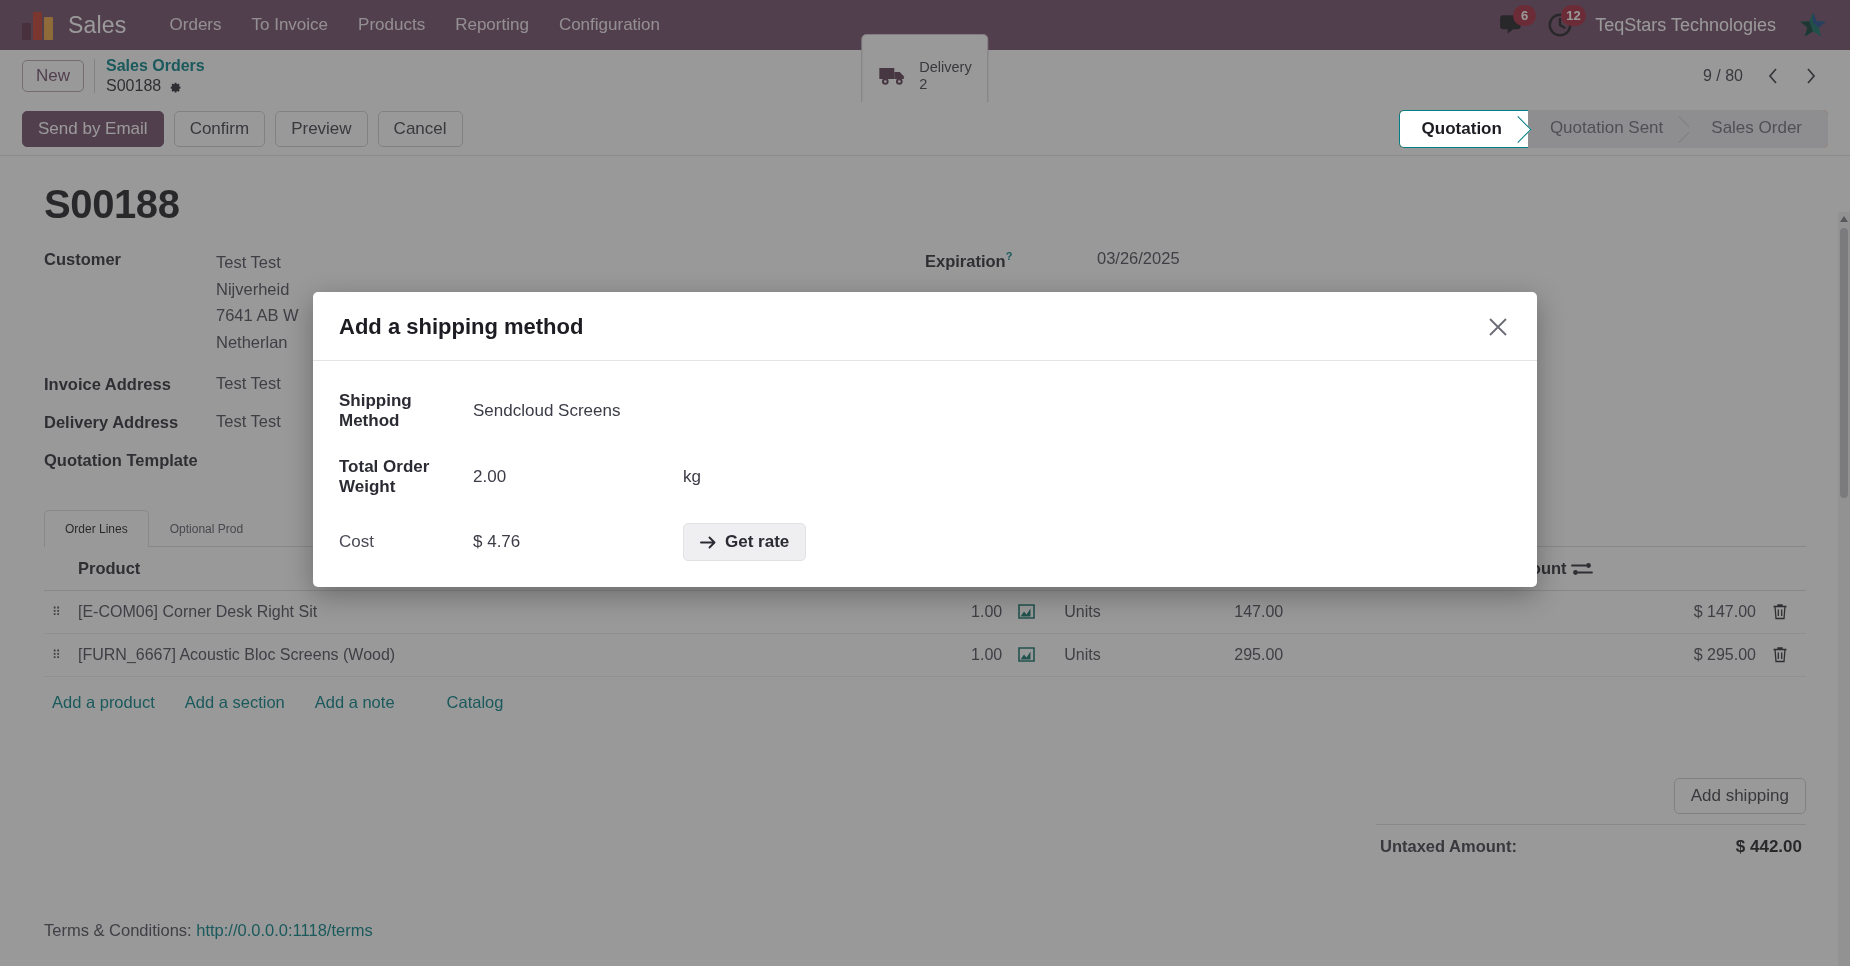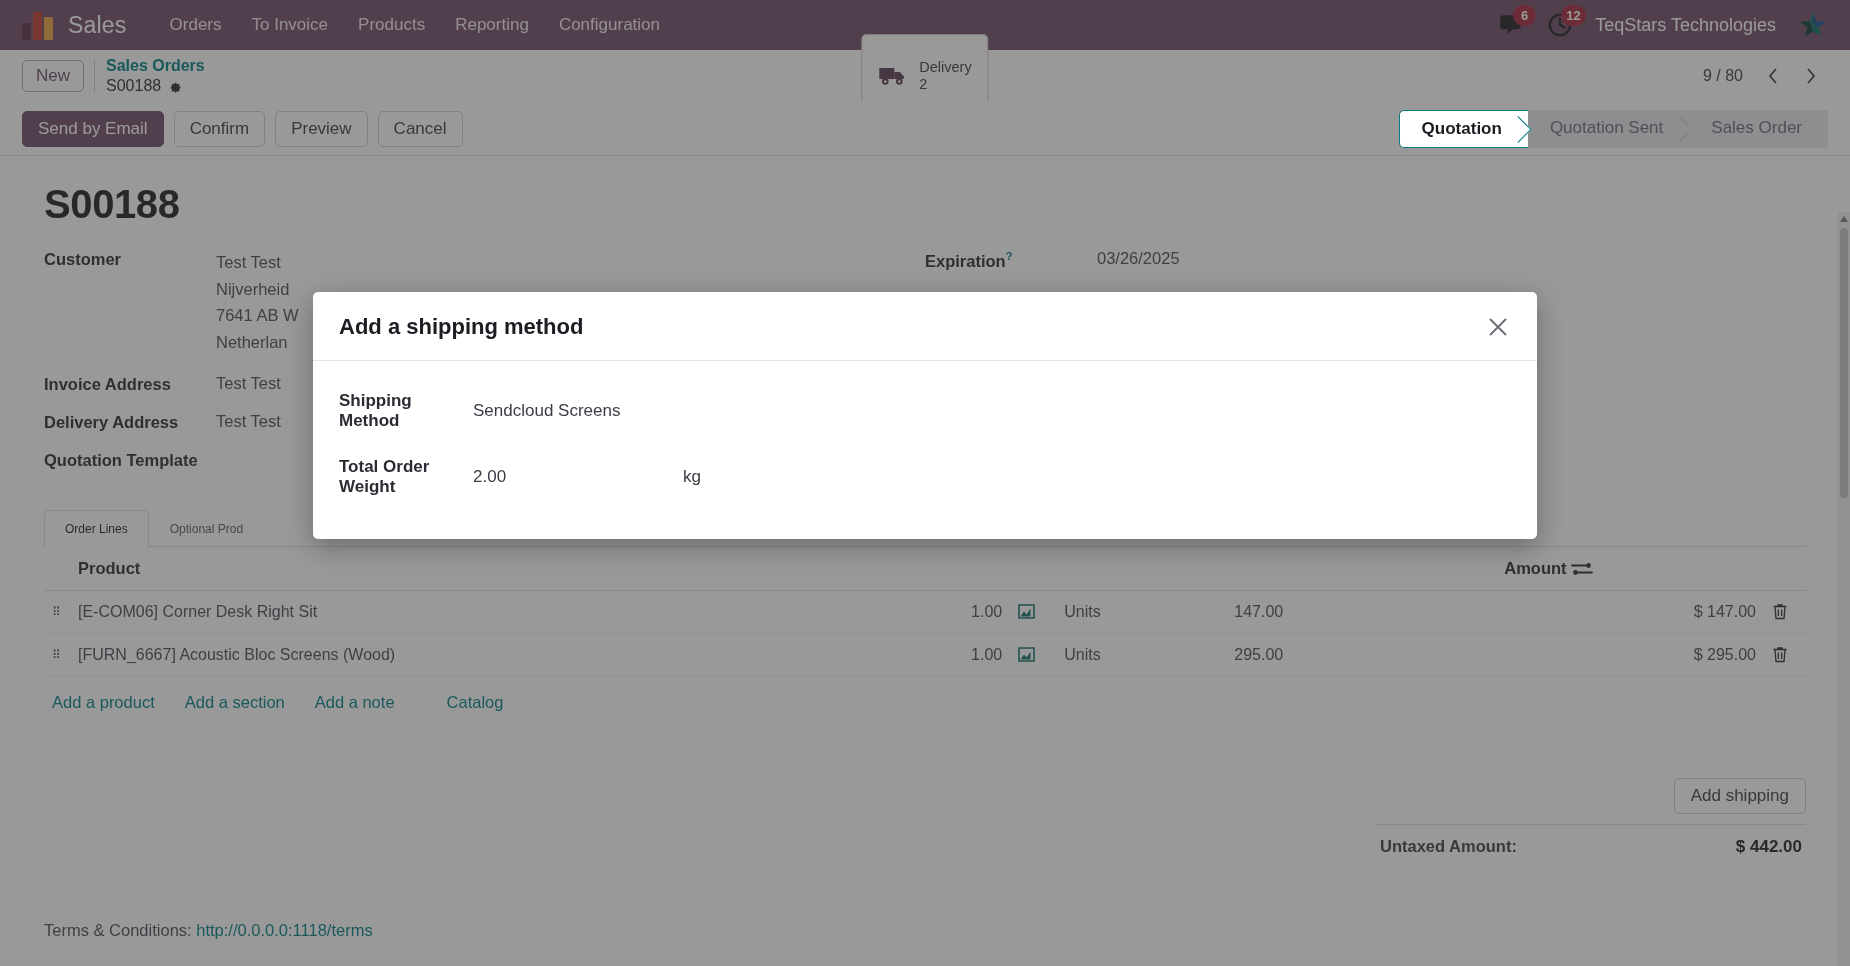--- a/index.html
+++ b/index.html
@@ -466,17 +466,27 @@
     <div class="modal-body">
       <div class="mrow">
         <div class="mlabel">Shipping Method</div>
         <div class="mvalue">Sendcloud Screens</div>
       </div>
       <div class="mrow">
         <div class="mlabel">Total Order Weight</div>
         <div class="mvalue">2.00</div>
         <div class="munit">kg</div>
       </div>
+      <div class="mrow">
+        <div class="mlabel muted">Cost</div>
+        <div class="mvalue">$ 4.76</div>
+        <button class="getrate-btn">
+          <svg width="17" height="13" viewBox="0 0 17 13">
+            <path d="M1 6.5h13M9.5 1.5l5 5-5 5" fill="none" stroke="#2b2b33" stroke-width="1.9" stroke-linecap="round" stroke-linejoin="round"></path>
+          </svg>
+          <span>Get rate</span>
+        </button>
+      </div>
     </div>
 
   </div>
 
 </div>
 
 </body></html>

